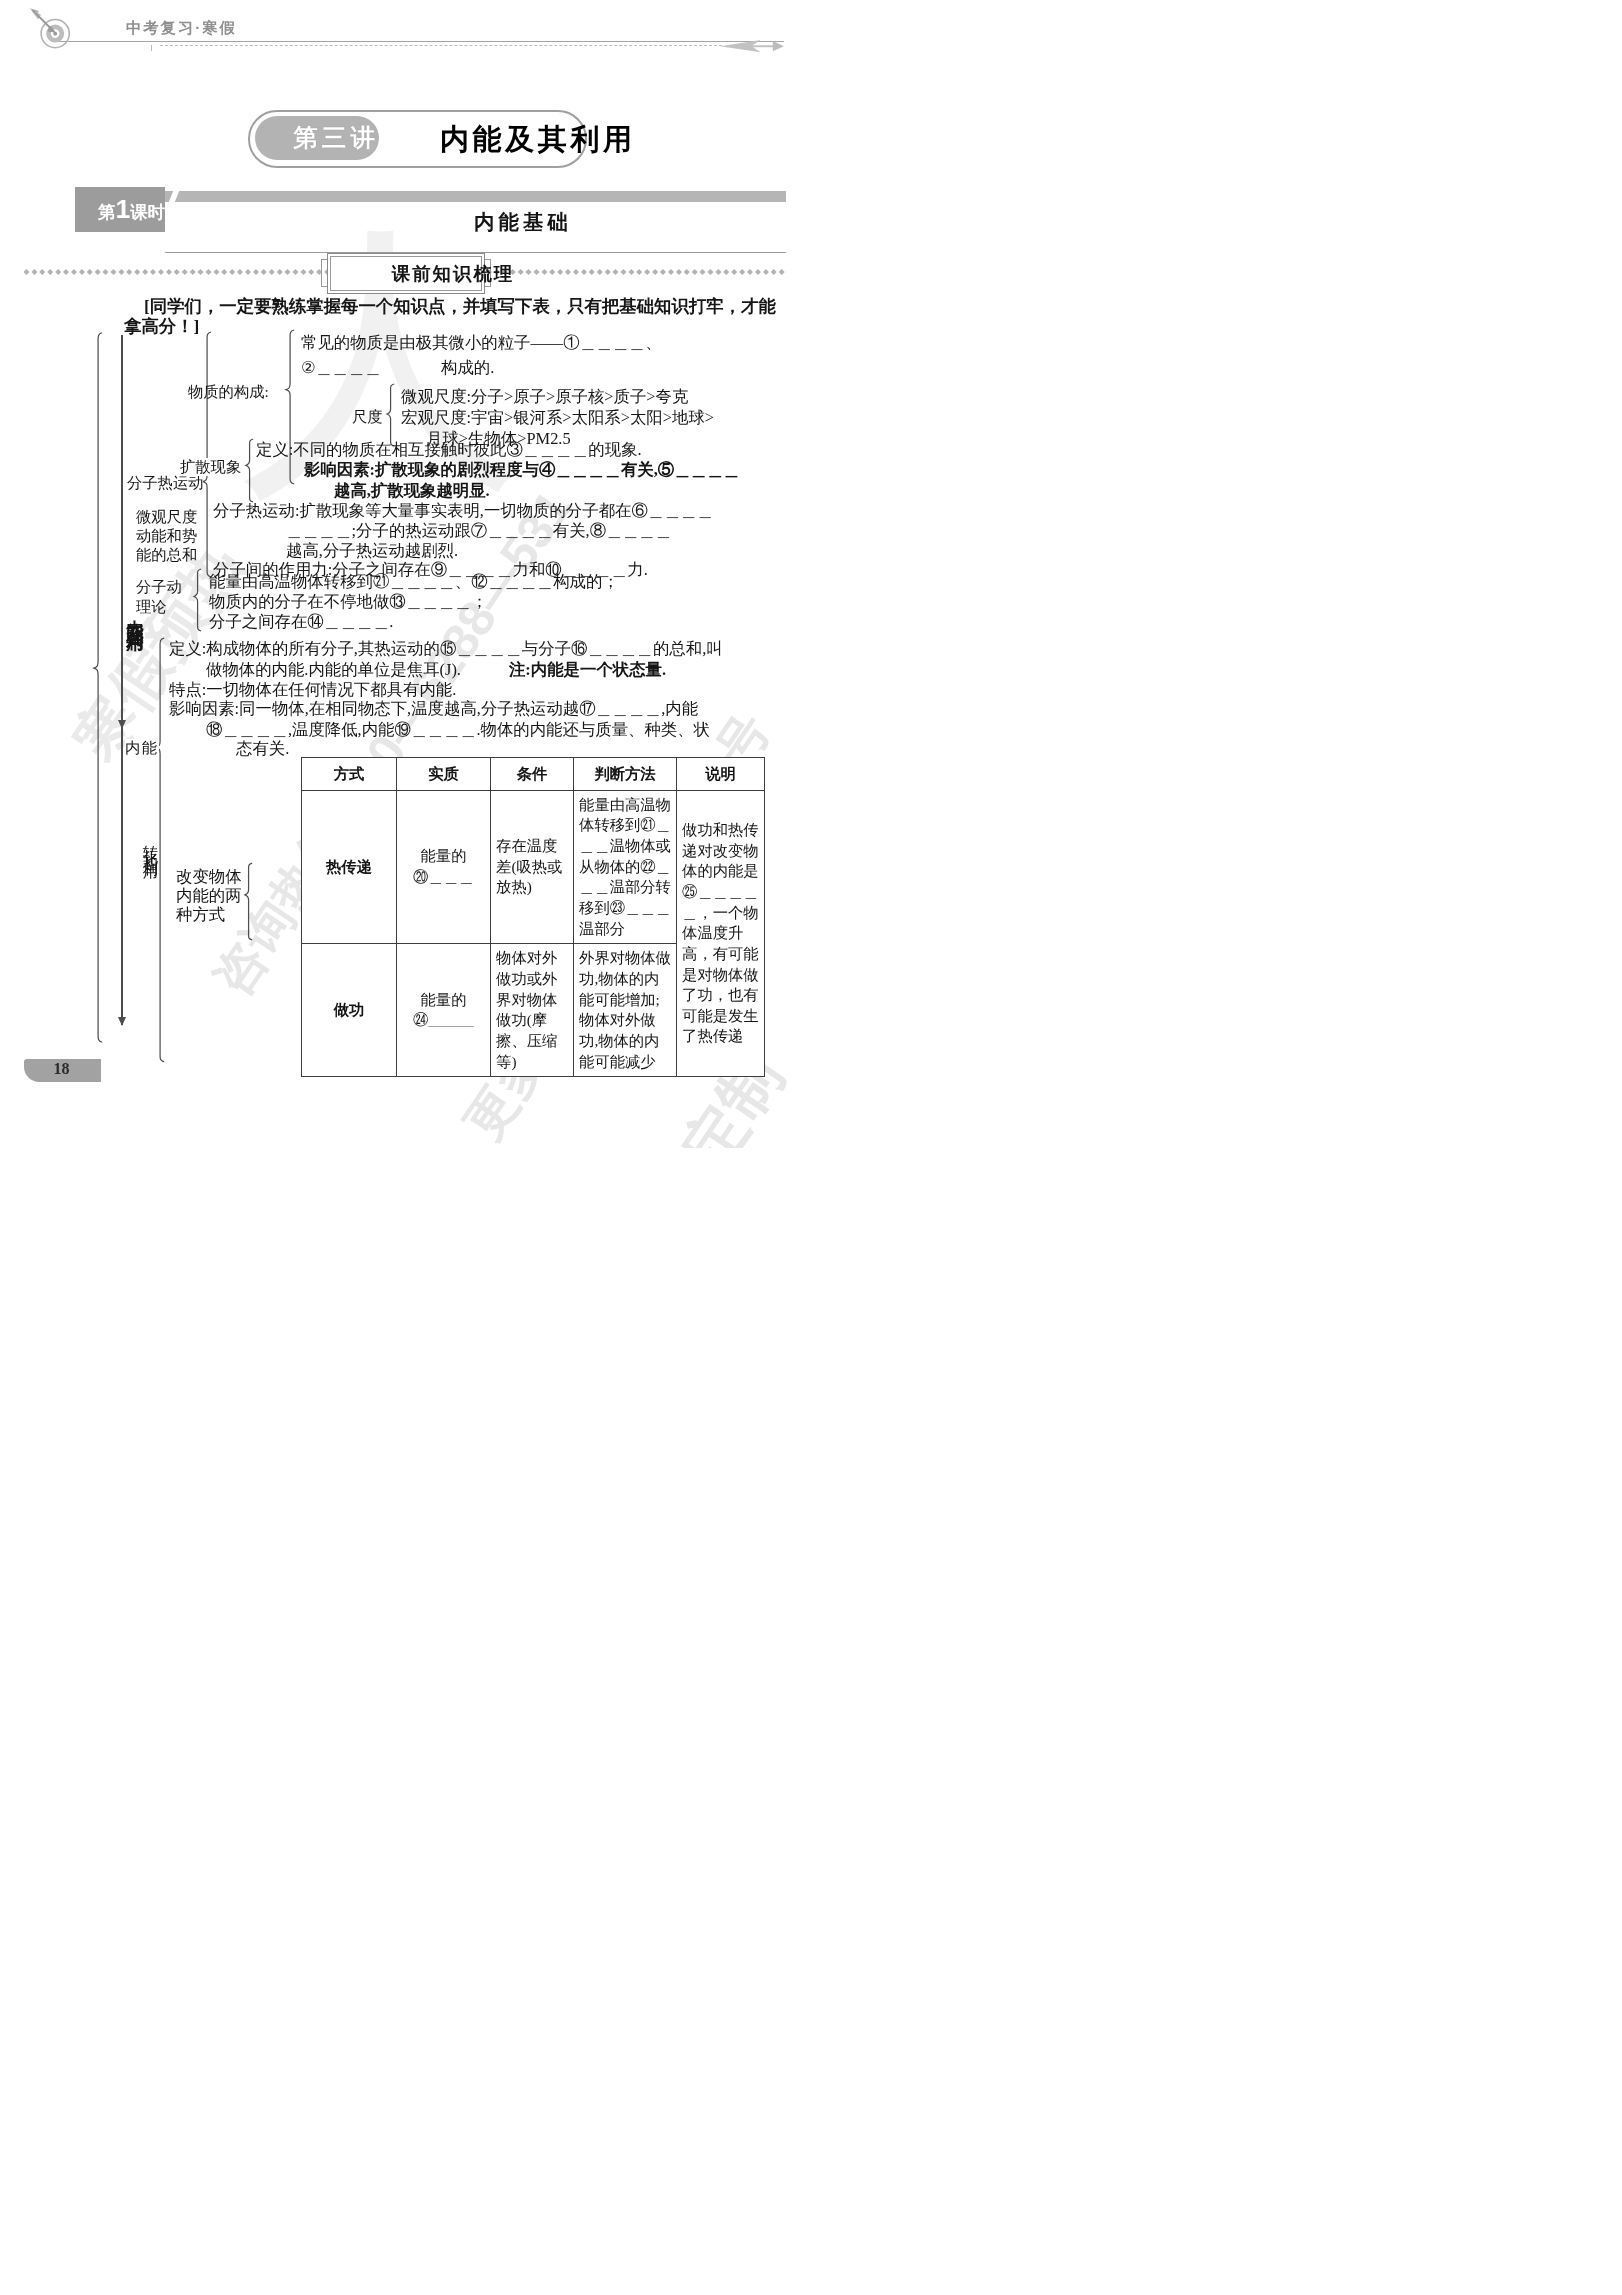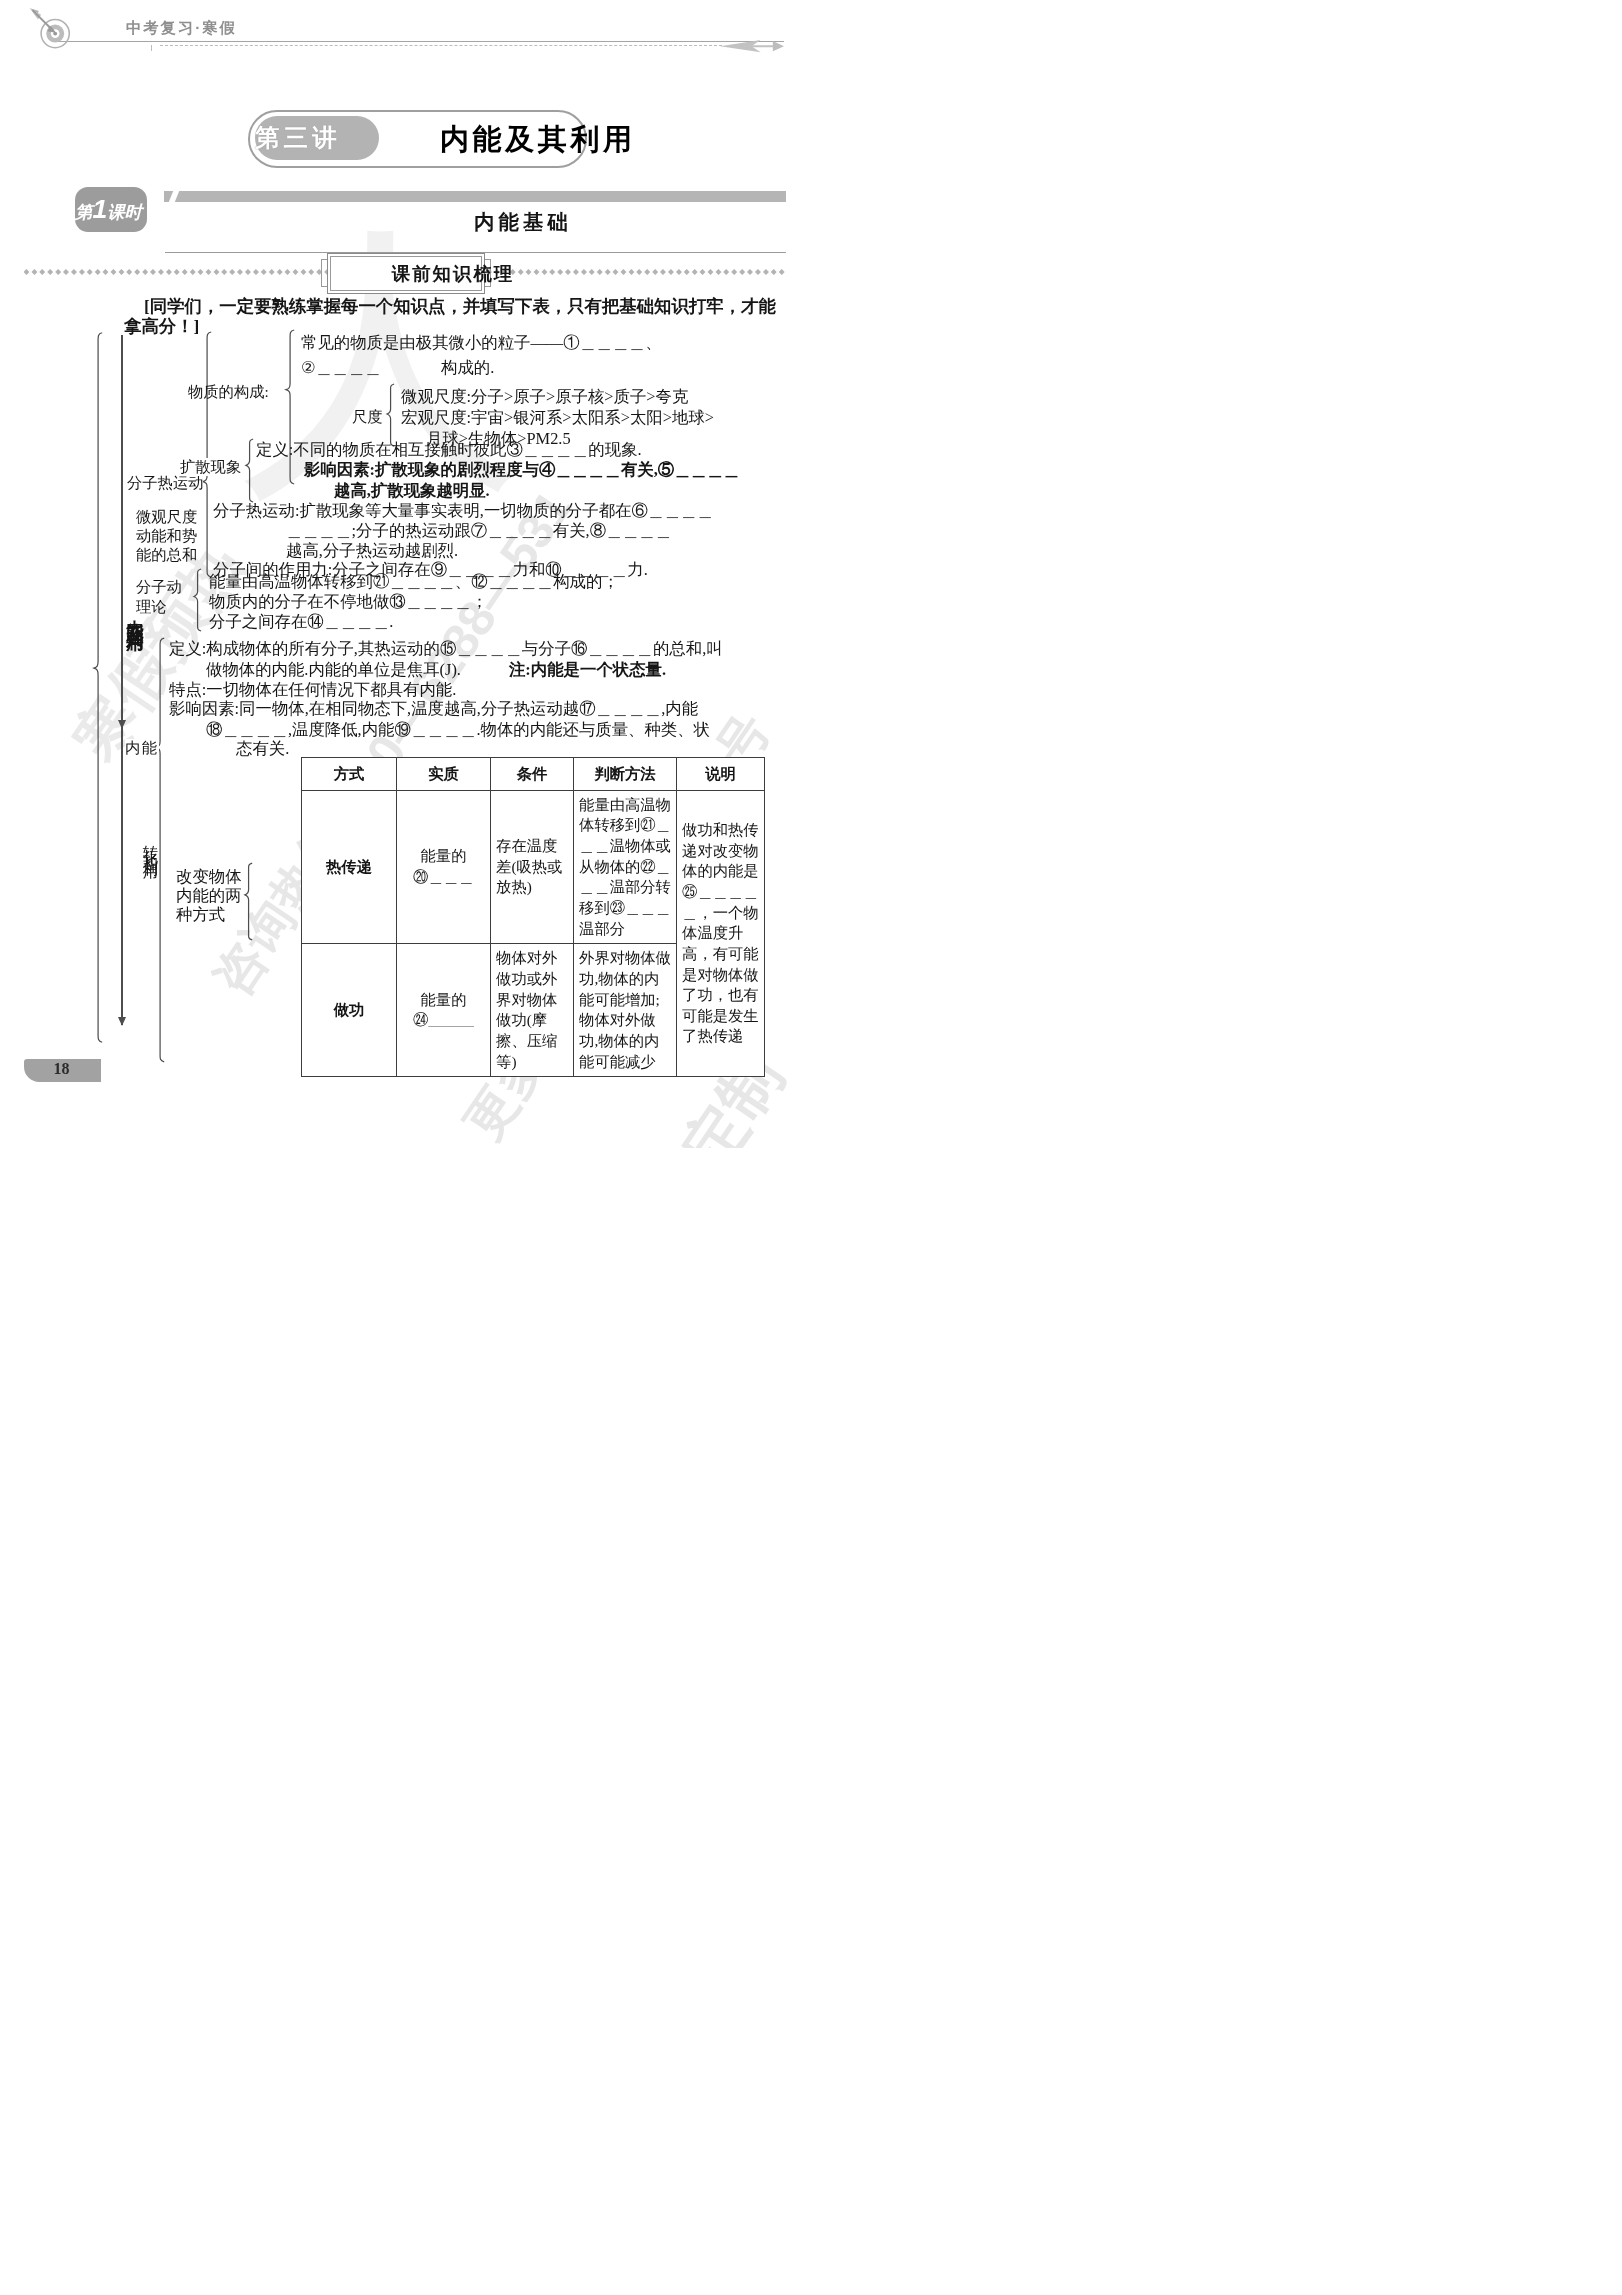--- a/index.html
+++ b/index.html
@@ -13,21 +13,21 @@
   .vert{writing-mode:vertical-rl;text-orientation:upright;letter-spacing:3.1px;}
   .wm{position:absolute;z-index:1;color:#e7e7e7;font-family:"Liberation Sans",sans-serif;
       font-weight:bold;white-space:nowrap;transform-origin:0 0;pointer-events:none;}
   .brace{position:absolute;overflow:visible;z-index:2;}
   .brace path{stroke:#4d4d4d;stroke-width:2.4;fill:none;}
   .trunk{position:absolute;width:1.5px;background:#4d4d4d;z-index:2;}
   .arrowhead{position:absolute;width:0;height:0;border-left:4.6px solid transparent;
       border-right:4.6px solid transparent;border-top:9.2px solid #4d4d4d;z-index:2;}
   .gradebar{position:absolute;background:#b5b5b5;z-index:1;}
   .badge{position:absolute;background:#9c9c9c;color:#fff;z-index:4;
-      font-family:"Liberation Sans",sans-serif;font-weight:bold;text-align:left;}
+      font-family:"Liberation Sans",sans-serif;font-weight:bold;text-align:right;}
   table.kt{border-collapse:collapse;background:#fff;table-layout:fixed;}
   table.kt th,table.kt td{border:1px solid #3d3d3d;font-size:15.3px;line-height:1.35;
       padding:4.1px 5.1px;vertical-align:middle;background:transparent;}
   table.kt th{font-family:"Liberation Sans",sans-serif;font-weight:bold;height:23.5px;}
   .cellc{text-align:center;}
   .prewrap{white-space:pre-line;}
   .wrap{white-space:normal;}
   .chain{font-size:7.7px;letter-spacing:2px;color:#b3b3b3;overflow:hidden;line-height:10.2px;z-index:3;}
   .rule{position:absolute;border-top:1px solid #a5a5a5;z-index:2;}
   .dashrule{position:absolute;border-top:1.5px dashed #bcbcbc;z-index:2;}
@@ -62,21 +62,21 @@
     <line x1="30" y1="18" x2="112" y2="18" stroke="#c2c2c2" stroke-width="4"></line>
     <path d="M104 8 L126 18 L104 28 Z" fill="#bdbdbd"></path>
   </svg>
 
   <div class="abs" style="left:248px;top:110px;width:335px;height:54px;border:2px solid #9f9f9f;border-radius:29px;background:#fff;z-index:3;"></div>
   <div class="badge" style="left:255px;top:116px;width:124px;height:44px;border-radius:22.5px;font-size:24.5px;line-height:44px;letter-spacing:4.1px;background:#b3b3b3;text-shadow:0 0 1px #8a8a8a;">第三讲</div>
   <div class="abs sans bold" style="left:392px;top:120px;font-size:29px;letter-spacing:3.6px;color:#000;z-index:4;white-space:nowrap;">内能及其利用</div>
 
   <div class="gradebar" style="left:164px;top:191px;width:622px;height:10.7px;"></div>
   <div class="abs" style="left:171px;top:189px;width:6.1px;height:15px;background:#fff;transform:skewX(-22deg);z-index:2;"></div>
-  <div class="badge" style="left:75px;top:187px;width:72px;height:45px;border-radius:13px;font-size:17.4px;line-height:45px;background:#9c9c9c;font-style:italic;">
+  <div class="badge" style="left:75px;top:187px;width:90px;height:45px;border-radius:0;font-size:17.4px;line-height:45px;background:#9c9c9c;">
       <span>第</span><span style="font-size:26.6px;">1</span><span>课时</span>
   </div>
   <div class="abs sans bold" style="left:164px;top:208px;width:622px;text-align:center;font-size:20.4px;letter-spacing:4.1px;z-index:3;">内能基础</div>
   <div class="rule" style="left:165px;top:252px;width:621px;border-top-color:#9b9b9b;"></div>
 
   <div class="abs chain" style="left:23.5px;top:267px;width:303px;height:11.2px;">◆◆◆◆◆◆◆◆◆◆◆◆◆◆◆◆◆◆◆◆◆◆◆◆◆◆◆◆◆◆◆◆◆◆◆◆◆◆◆◆◆◆◆◆◆◆◆◆◆◆</div>
   <div class="abs chain" style="left:486px;top:267px;width:301px;height:11.2px;">◆◆◆◆◆◆◆◆◆◆◆◆◆◆◆◆◆◆◆◆◆◆◆◆◆◆◆◆◆◆◆◆◆◆◆◆◆◆◆◆◆◆◆◆◆◆◆◆◆◆</div>
   <div class="abs" style="left:327px;top:253px;width:156px;height:39px;border:1.5px double #8a8a8a;background:#fff;z-index:3;">
     <div style="position:absolute;left:2px;top:2px;right:2px;bottom:2px;border:1px solid #9a9a9a;"></div>
     <div style="position:absolute;left:-7.2px;top:5.1px;width:5.1px;height:25.6px;border-left:1.5px solid #9a9a9a;border-top:1.5px solid #9a9a9a;border-bottom:1.5px solid #9a9a9a;transform:skewY(0deg);"></div>

